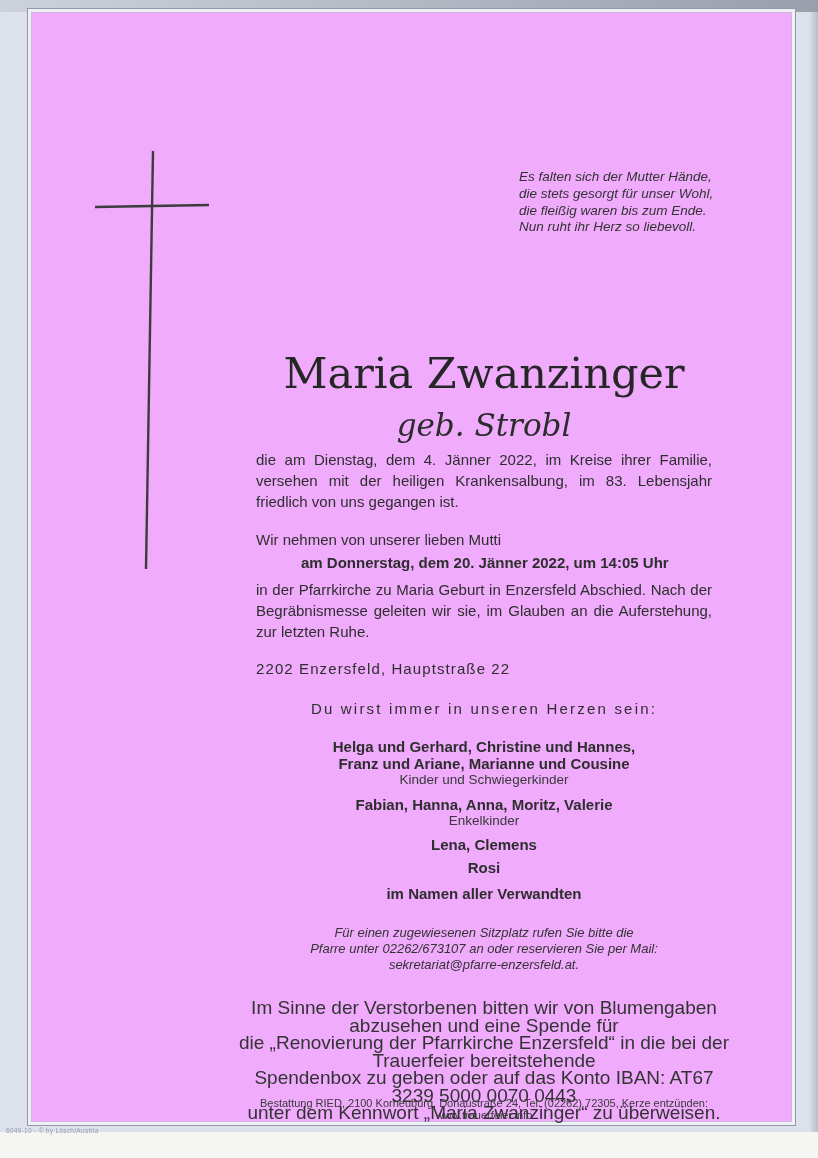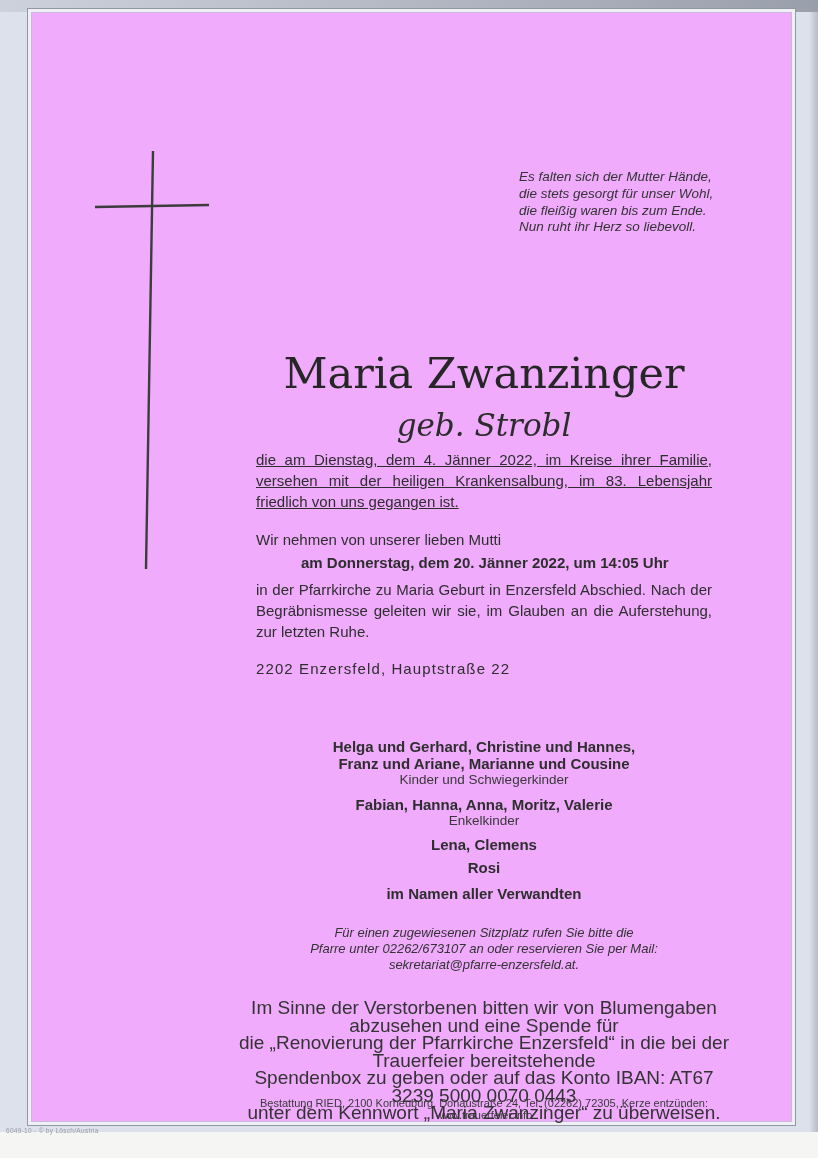--- a/index.html
+++ b/index.html
@@ -24,21 +24,21 @@
   .content{position:absolute;left:228px;top:0;width:456px;height:100%;}
   .block{position:absolute;left:0;right:0;}
   .poem{left:263px;right:auto;width:215px;top:160px;
     font-style:italic;font-size:13.5px;line-height:16.8px;color:#333;}
   .para{font-size:15px;line-height:21px;text-align:justify;text-align-last:left;}
   .intro{top:256px;}
   .name{top:340px;text-align:center;font-family:"DejaVu Serif",serif;
     font-size:43px;line-height:48px;color:#262626;font-weight:400;}
   .maiden{top:398px;text-align:center;font-family:"DejaVu Serif",serif;
     font-style:italic;font-size:31px;color:#2c2c2c;}
-  .death{top:440px;text-decoration:underline;}
+  .death{top:440px;}
   .farewell-lead{top:522px;font-size:15px;}
   .funeral-date{top:545px;left:45px;right:auto;font-size:15px;font-weight:700;}
   .funeral-text{top:570px;}
   .address{top:651px;font-size:15px;letter-spacing:1.1px;}
   .hearts{top:691px;text-align:center;font-size:15px;letter-spacing:2.2px;}
   .bold-names{font-size:15px;font-weight:700;text-align:center;line-height:17px;}
   .relation{font-size:13.5px;text-align:center;color:#383838;}
   .m-ch1{top:729px;} .m-ch2{top:746px;} .m-chrel{top:763px;}
   .m-gr{top:787px;} .m-grrel{top:804px;}
   .m-ggr{top:827px;} .m-add{top:850px;} .m-close{top:876px;}
@@ -76,20 +76,21 @@
     <div class="block maiden">geb. Strobl</div>
 
     <div class="block para death">die am Dienstag, dem 4. Jänner 2022, im Kreise ihrer Familie, versehen mit der heiligen Krankensalbung, im 83. Lebensjahr friedlich von uns gegangen ist.</div>
 
     <div class="block farewell-lead">Wir nehmen von unserer lieben Mutti</div>
     <div class="block funeral-date">am Donnerstag, dem 20. Jänner 2022, um 14:05 Uhr</div>
     <div class="block para funeral-text">in der Pfarrkirche zu Maria Geburt in Enzersfeld Abschied. Nach der Begräbnismesse geleiten wir sie, im Glauben an die Auferstehung, zur letzten Ruhe.</div>
 
     <div class="block address">2202 Enzersfeld, Hauptstraße 22</div>
 
+    <div class="block hearts">Du wirst immer in unseren Herzen sein:</div>
 
     <div class="block bold-names m-ch1">Helga und Gerhard, Christine und Hannes,</div>
     <div class="block bold-names m-ch2">Franz und Ariane, Marianne und Cousine</div>
     <div class="block relation m-chrel">Kinder und Schwiegerkinder</div>
 
     <div class="block bold-names m-gr">Fabian, Hanna, Anna, Moritz, Valerie</div>
     <div class="block relation m-grrel">Enkelkinder</div>
 
     <div class="block bold-names m-ggr">Lena, Clemens</div>
     <div class="block bold-names m-add">Rosi</div>

